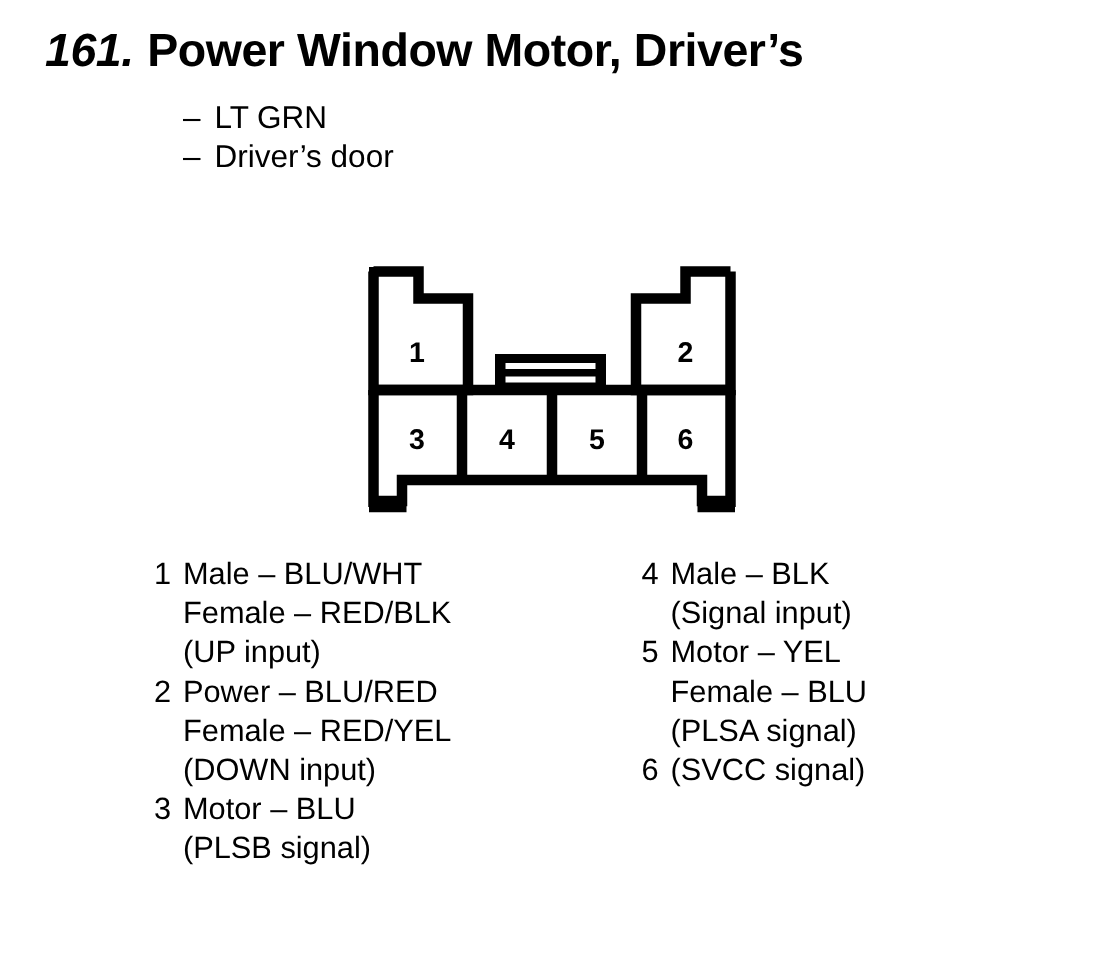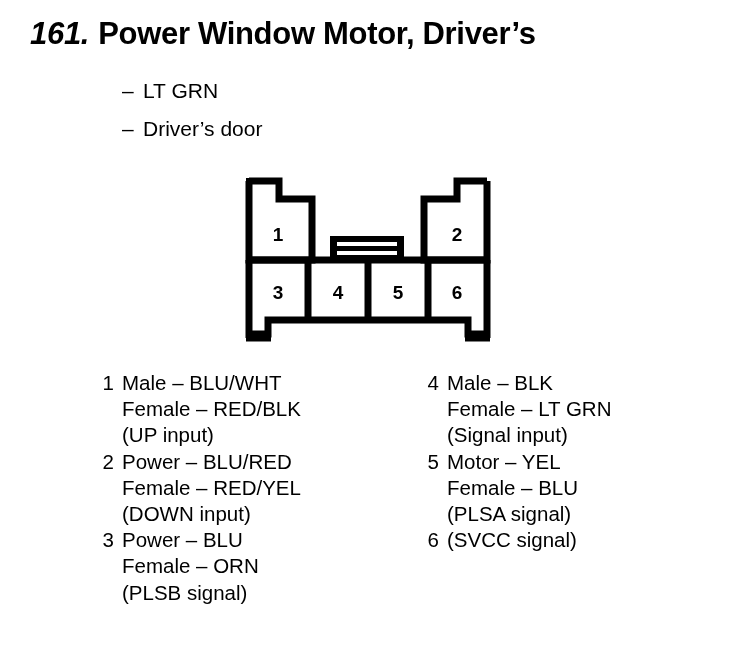--- a/index.html
+++ b/index.html
@@ -39,21 +39,20 @@
     position: absolute;
     left: 122px;
     top: 66px;
     font-size: 21px;
     line-height: 25.5px;
     white-space: nowrap;
   }
   .note-row {
     display: block;
     white-space: nowrap;
-    margin-top: 12px;
   }
   .note-dash {
     display: inline-block;
     width: 21px;
   }
 
   
   .connector {
     position: absolute;
     left: 240px;
@@ -172,32 +171,30 @@
 
   <div class="pin-entry">
     <span class="pin-entry-num">2</span>
     <span class="pin-line">Power – BLU/RED</span>
     <span class="pin-line">Female – RED/YEL</span>
     <span class="pin-line">(DOWN input)</span>
   </div>
 
   <div class="pin-entry">
     <span class="pin-entry-num">3</span>
-    <span class="pin-line">Power – BLU</span>
-    <span class="pin-line">Female – ORN</span>
+    <span class="pin-line">Motor – BLU</span>
     <span class="pin-line">(PLSB signal)</span>
   </div>
 </div>
 
 <div class="pin-list col-right">
 
   <div class="pin-entry">
     <span class="pin-entry-num">4</span>
     <span class="pin-line">Male – BLK</span>
-    <span class="pin-line">Female – LT GRN</span>
     <span class="pin-line">(Signal input)</span>
   </div>
 
   <div class="pin-entry">
     <span class="pin-entry-num">5</span>
     <span class="pin-line">Motor – YEL</span>
     <span class="pin-line">Female – BLU</span>
     <span class="pin-line">(PLSA signal)</span>
   </div>
 

